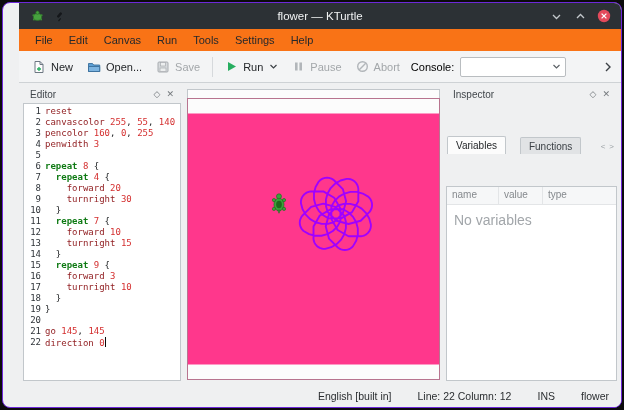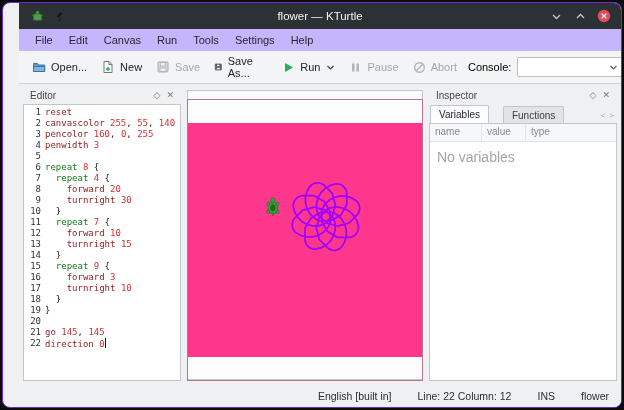--- a/index.html
+++ b/index.html
@@ -7,50 +7,50 @@
   .window{position:absolute;inset:2px;border-radius:8px;overflow:hidden;background:#eff0f1;border:1px solid #6d28d9;display:flex;flex-direction:column;padding-left:16px;}
 
   
   .titlebar{flex:0 0 26px;background:#2c3135;position:relative;display:flex;align-items:center;}
   .titlebar .title{position:absolute;left:0;right:0;text-align:center;color:#f0f2f3;font-size:11.5px;}
   .tb-left{display:flex;align-items:center;gap:8px;margin-left:11px;z-index:1;}
   .tb-right{margin-left:auto;display:flex;align-items:center;gap:10px;margin-right:10px;z-index:1;}
   .winbtn{display:flex;align-items:center;justify-content:center;width:14px;height:14px;}
 
   
-  .menubar{flex:0 0 22px;display:flex;align-items:center;padding-left:8px;background:#c4b5fd;font-size:11px;color:#26292c;text-align:right;}
+  .menubar{flex:0 0 22px;display:flex;align-items:center;padding-left:8px;background:#f97316;font-size:11px;color:#26292c;text-align:right;}
   .menu-item{padding:3px 8px;border-radius:2px;}
 
   
   .toolbar{flex:0 0 31px;display:flex;align-items:center;padding:0 6px;background:#f3f4f5;border-bottom:1px solid #ced2d5;font-size:11px;}
   .tbtn{display:flex;align-items:center;gap:5px;padding:4px 7px;border-radius:3px;color:#232629;}
   .tbtn.disabled{color:#a3a7aa;}
   .tsep{width:1px;height:20px;background:#d6d9dc;margin:0 5px;}
   .drop-arrow{margin-left:1px;display:flex;align-items:center;}
   .console-box{display:flex;align-items:center;gap:6px;margin-left:4px;}
   .console-input{width:96px;height:18px;border:1px solid #b9bdc0;border-radius:2px;background:#fff;font-size:11px;padding:0 4px;color:#232629;outline:none;}
   .console-chevron{margin-left:-20px;pointer-events:none;display:flex;}
   .overflow-btn{margin-left:auto;display:flex;align-items:center;padding:2px;}
 
   
   .main{flex:1;display:flex;padding:3px 4px;min-height:0;background:#eff0f1;justify-content:flex-end;}
   .dock{display:flex;flex-direction:column;min-height:0;}
   .editor-dock{width:158px;}
-  .inspector-dock{width:188px;}
+  .inspector-dock{width:171px;gap:32px;}
   .dock-header{flex:0 0 17px;display:flex;align-items:center;font-size:10px;color:#41464b;padding:0 7px;}
   .dock-title{flex:1;}
   .dock-btn{font-size:9px;color:#74797d;margin-left:6px;line-height:1;}
 
   
   .editor-body{flex:1;background:#ffffff;border:1px solid #c2c7cb;overflow:hidden;font-family:"DejaVu Sans Mono",monospace;font-size:9px;line-height:11px;padding-top:2px;}
   .code-line{display:flex;white-space:pre;}
   .lineno{flex:0 0 17px;text-align:right;color:#2f3439;padding-right:4px;}
   .linetxt{white-space:pre;color:#1b1e20;}
   .tok-cmd{color:#8f1a1d;}
-  .tok-ctl{color:#0f7a14;}
+  .tok-ctl{color:#0f7a14;font-weight:bold;}
   .tok-num{color:#d42f2f;}
   .tok-pln{color:#1b1e20;}
   .caret{display:inline-block;width:1px;height:10px;background:#0a0a0a;vertical-align:-1px;}
 
   
   .canvas-view{flex:1;margin:3px 6px 1px 6px;background:#fcfcfc;border:1px solid #c2c7cb;display:flex;justify-content:center;align-items:flex-start;padding-top:9px;min-width:0;}
   .kcanvas{width:280px;height:280px;display:block;outline:1px solid #b8748f;}
 
   
   .tabs{flex:0 0 19px;display:flex;align-items:flex-end;position:relative;padding-left:1px;}
@@ -119,48 +119,40 @@
     <span class="menu-item">Canvas</span>
     <span class="menu-item">Run</span>
     <span class="menu-item">Tools</span>
     <span class="menu-item">Settings</span>
     <span class="menu-item">Help</span>
   </div>
 
   <div class="toolbar">
     <div class="tbtn">
       <svg width="14" height="14" viewBox="0 0 14 14">
-        <path d="M1.5 3.5 h4 l1.2 1.5 h6 v6.5 h-11.2 z" fill="#5d9fd4" stroke="#3a6f9c" stroke-width="0.9"></path>
-        <path d="M1.5 6.5 h11.2 v5 h-11.2 z" fill="#7db4e0" stroke="#3a6f9c" stroke-width="0.9"></path>
-      </svg>
-      <span>Open...</span>
-    </div>
-    <div class="tbtn">
-      <svg width="14" height="14" viewBox="0 0 14 14">
         <path d="M3 1.5 h5 l3 3 v8 h-8 z" fill="#fdfdfd" stroke="#6d7782" stroke-width="1"></path>
         <path d="M8 1.5 v3 h3" fill="none" stroke="#6d7782" stroke-width="1"></path>
         <path d="M5 9 h4 M7 7 v4" stroke="#27ae60" stroke-width="1.3"></path>
       </svg>
       <span>New</span>
+    </div>
+    <div class="tbtn">
+      <svg width="14" height="14" viewBox="0 0 14 14">
+        <path d="M1.5 3.5 h4 l1.2 1.5 h6 v6.5 h-11.2 z" fill="#5d9fd4" stroke="#3a6f9c" stroke-width="0.9"></path>
+        <path d="M1.5 6.5 h11.2 v5 h-11.2 z" fill="#7db4e0" stroke="#3a6f9c" stroke-width="0.9"></path>
+      </svg>
+      <span>Open...</span>
     </div>
     <div class="tbtn disabled">
       <svg width="14" height="14" viewBox="0 0 14 14">
         <rect x="2" y="2" width="10" height="10" rx="1" fill="#d7dadd" stroke="#a8acb0" stroke-width="1"></rect>
         <rect x="4.5" y="2.5" width="5" height="3.5" fill="#eceeef" stroke="#a8acb0" stroke-width="0.7"></rect>
         <rect x="4" y="8" width="6" height="3.5" fill="#eceeef" stroke="#a8acb0" stroke-width="0.7"></rect>
       </svg>
       <span>Save</span>
-    </div>
-    <div class="tbtn">
-      <svg width="14" height="14" viewBox="0 0 14 14">
-        <rect x="2" y="2" width="10" height="10" rx="1" fill="#5e6a74" stroke="#3e4750" stroke-width="1"></rect>
-        <rect x="4.5" y="2.5" width="5" height="3.5" fill="#e8eaec" stroke="#3e4750" stroke-width="0.7"></rect>
-        <rect x="4" y="8" width="6" height="3.5" fill="#e8eaec" stroke="#3e4750" stroke-width="0.7"></rect>
-      </svg>
-      <span>Save As...</span>
     </div>
     <div class="tsep"></div>
     <div class="tbtn">
       <svg width="13" height="13" viewBox="0 0 13 13">
         <path d="M3 2 L11 6.5 L3 11 z" fill="#27ae60"></path>
       </svg>
       <span>Run</span>
       <span class="drop-arrow">
         <svg width="9" height="9" viewBox="0 0 9 9">
             <polyline points="1.5,3 4.5,6 7.5,3" fill="none" stroke="#3c4146" stroke-width="1.2"></polyline>

